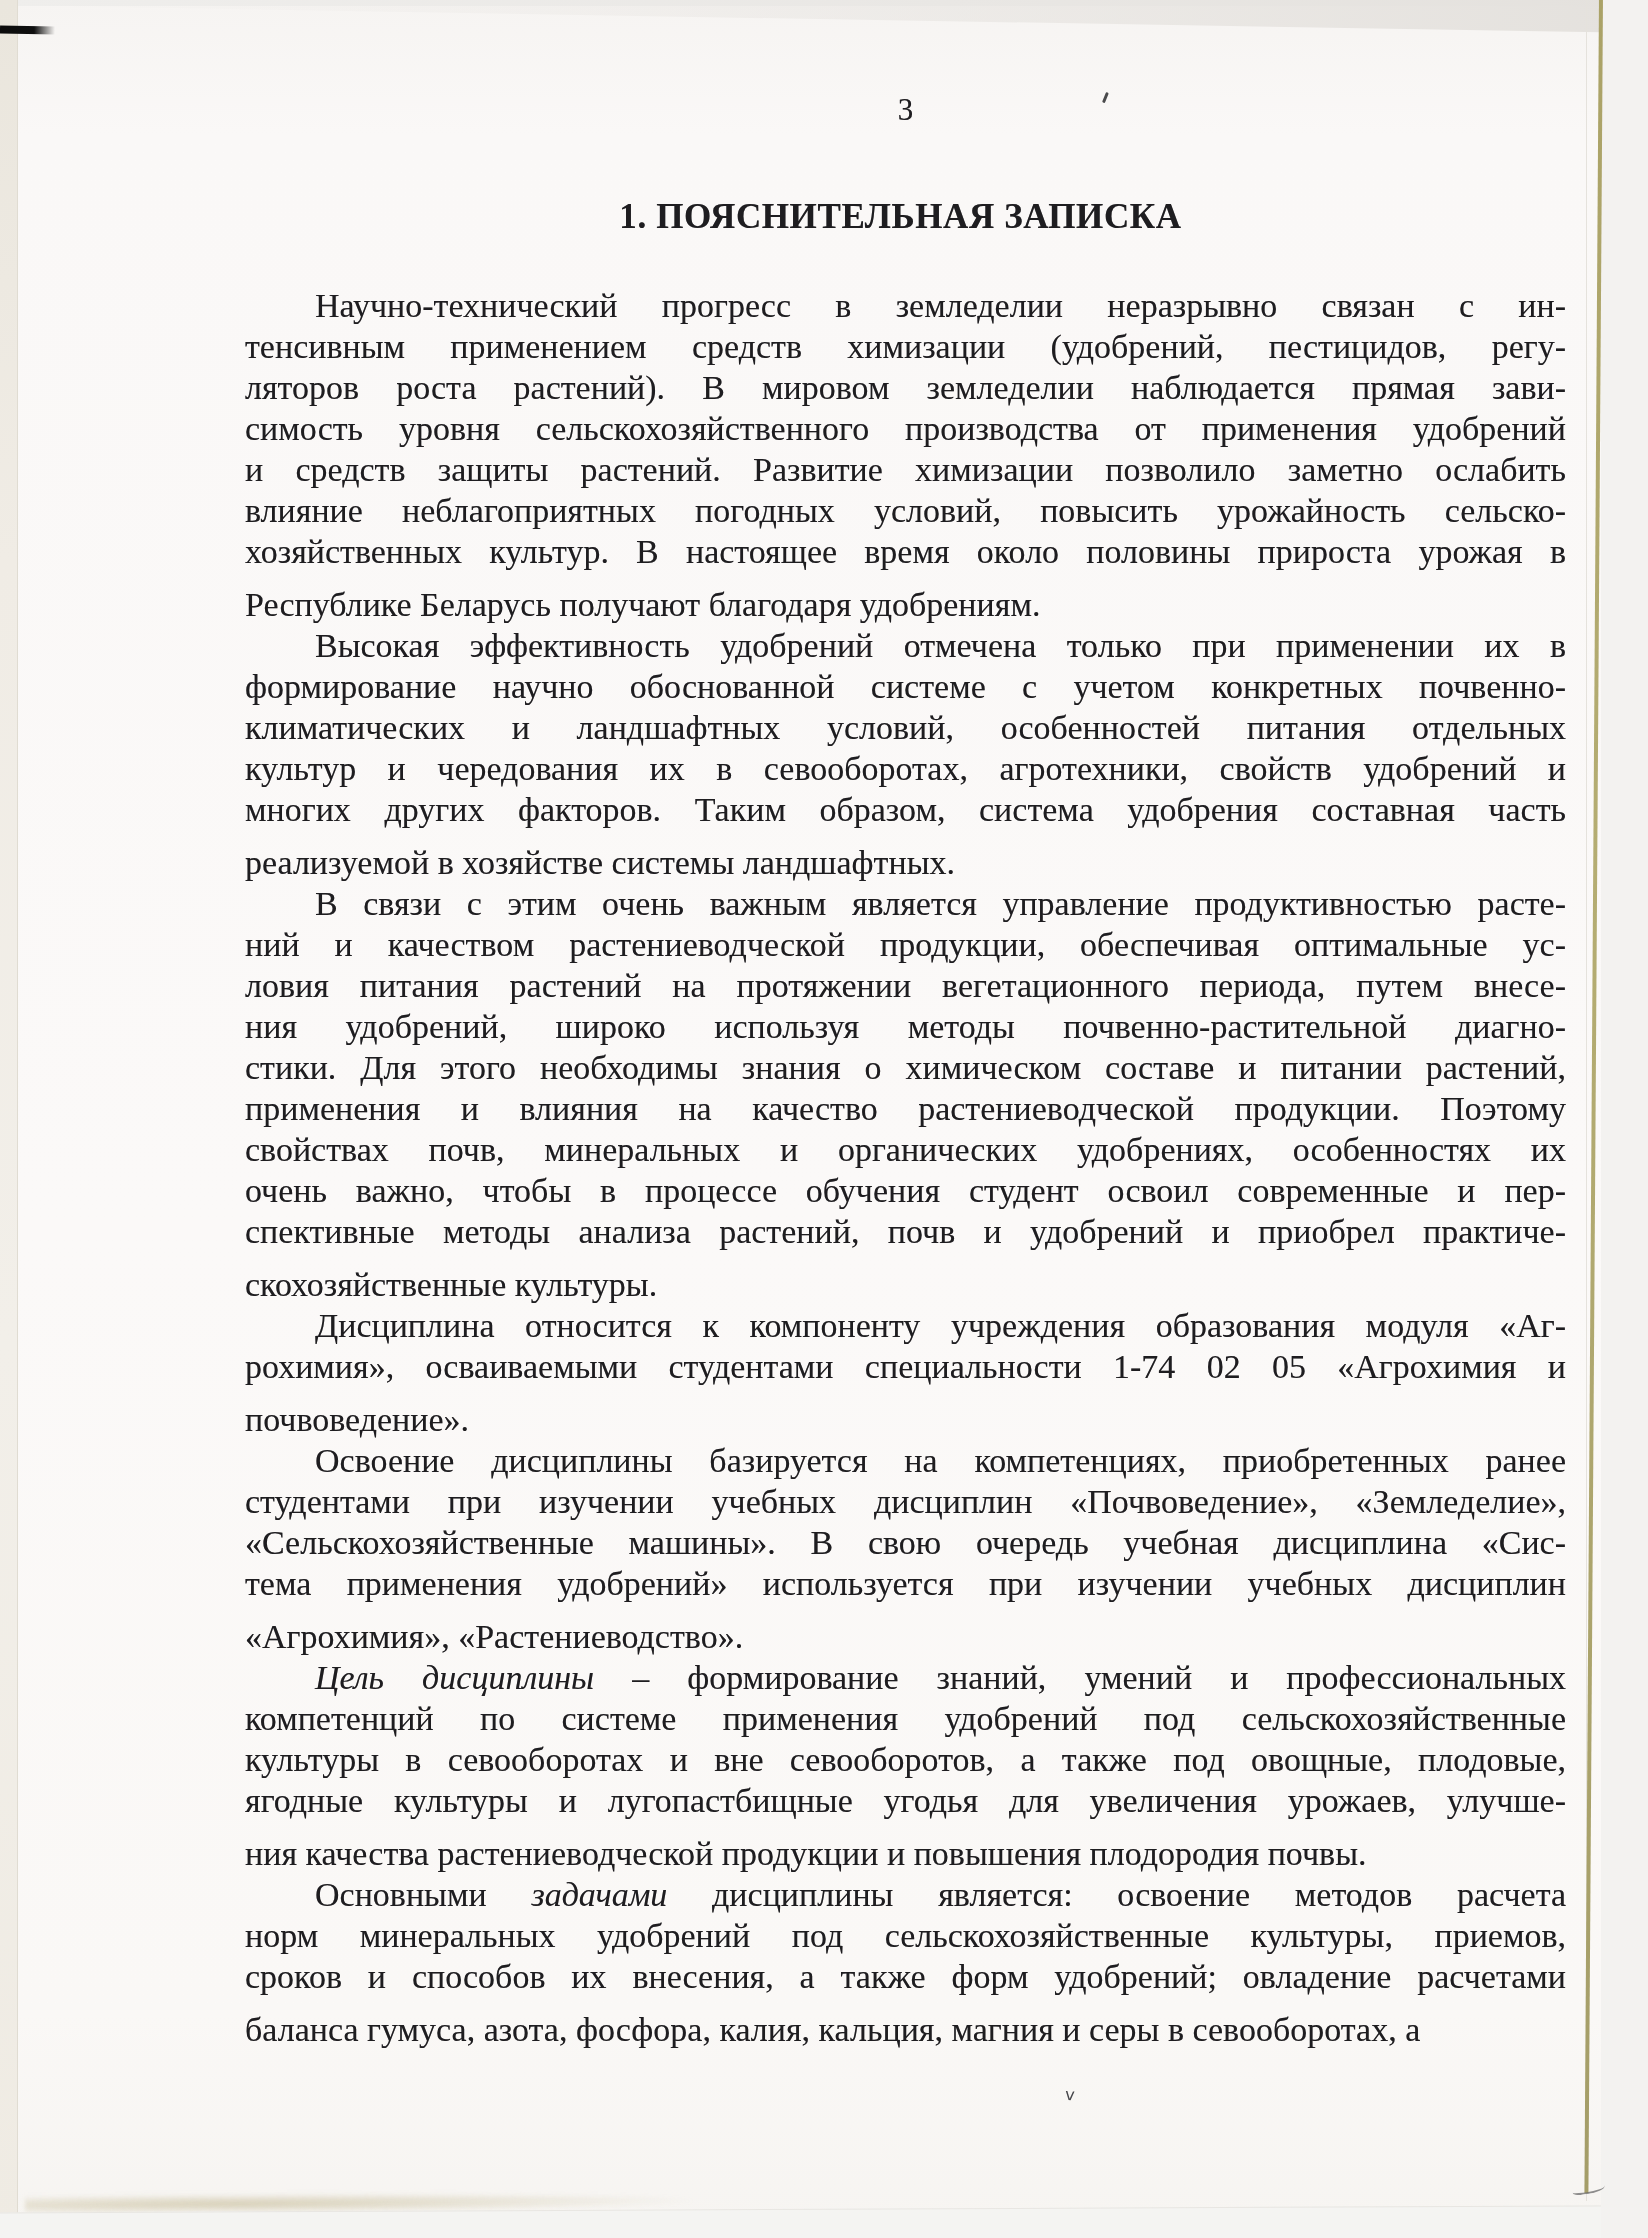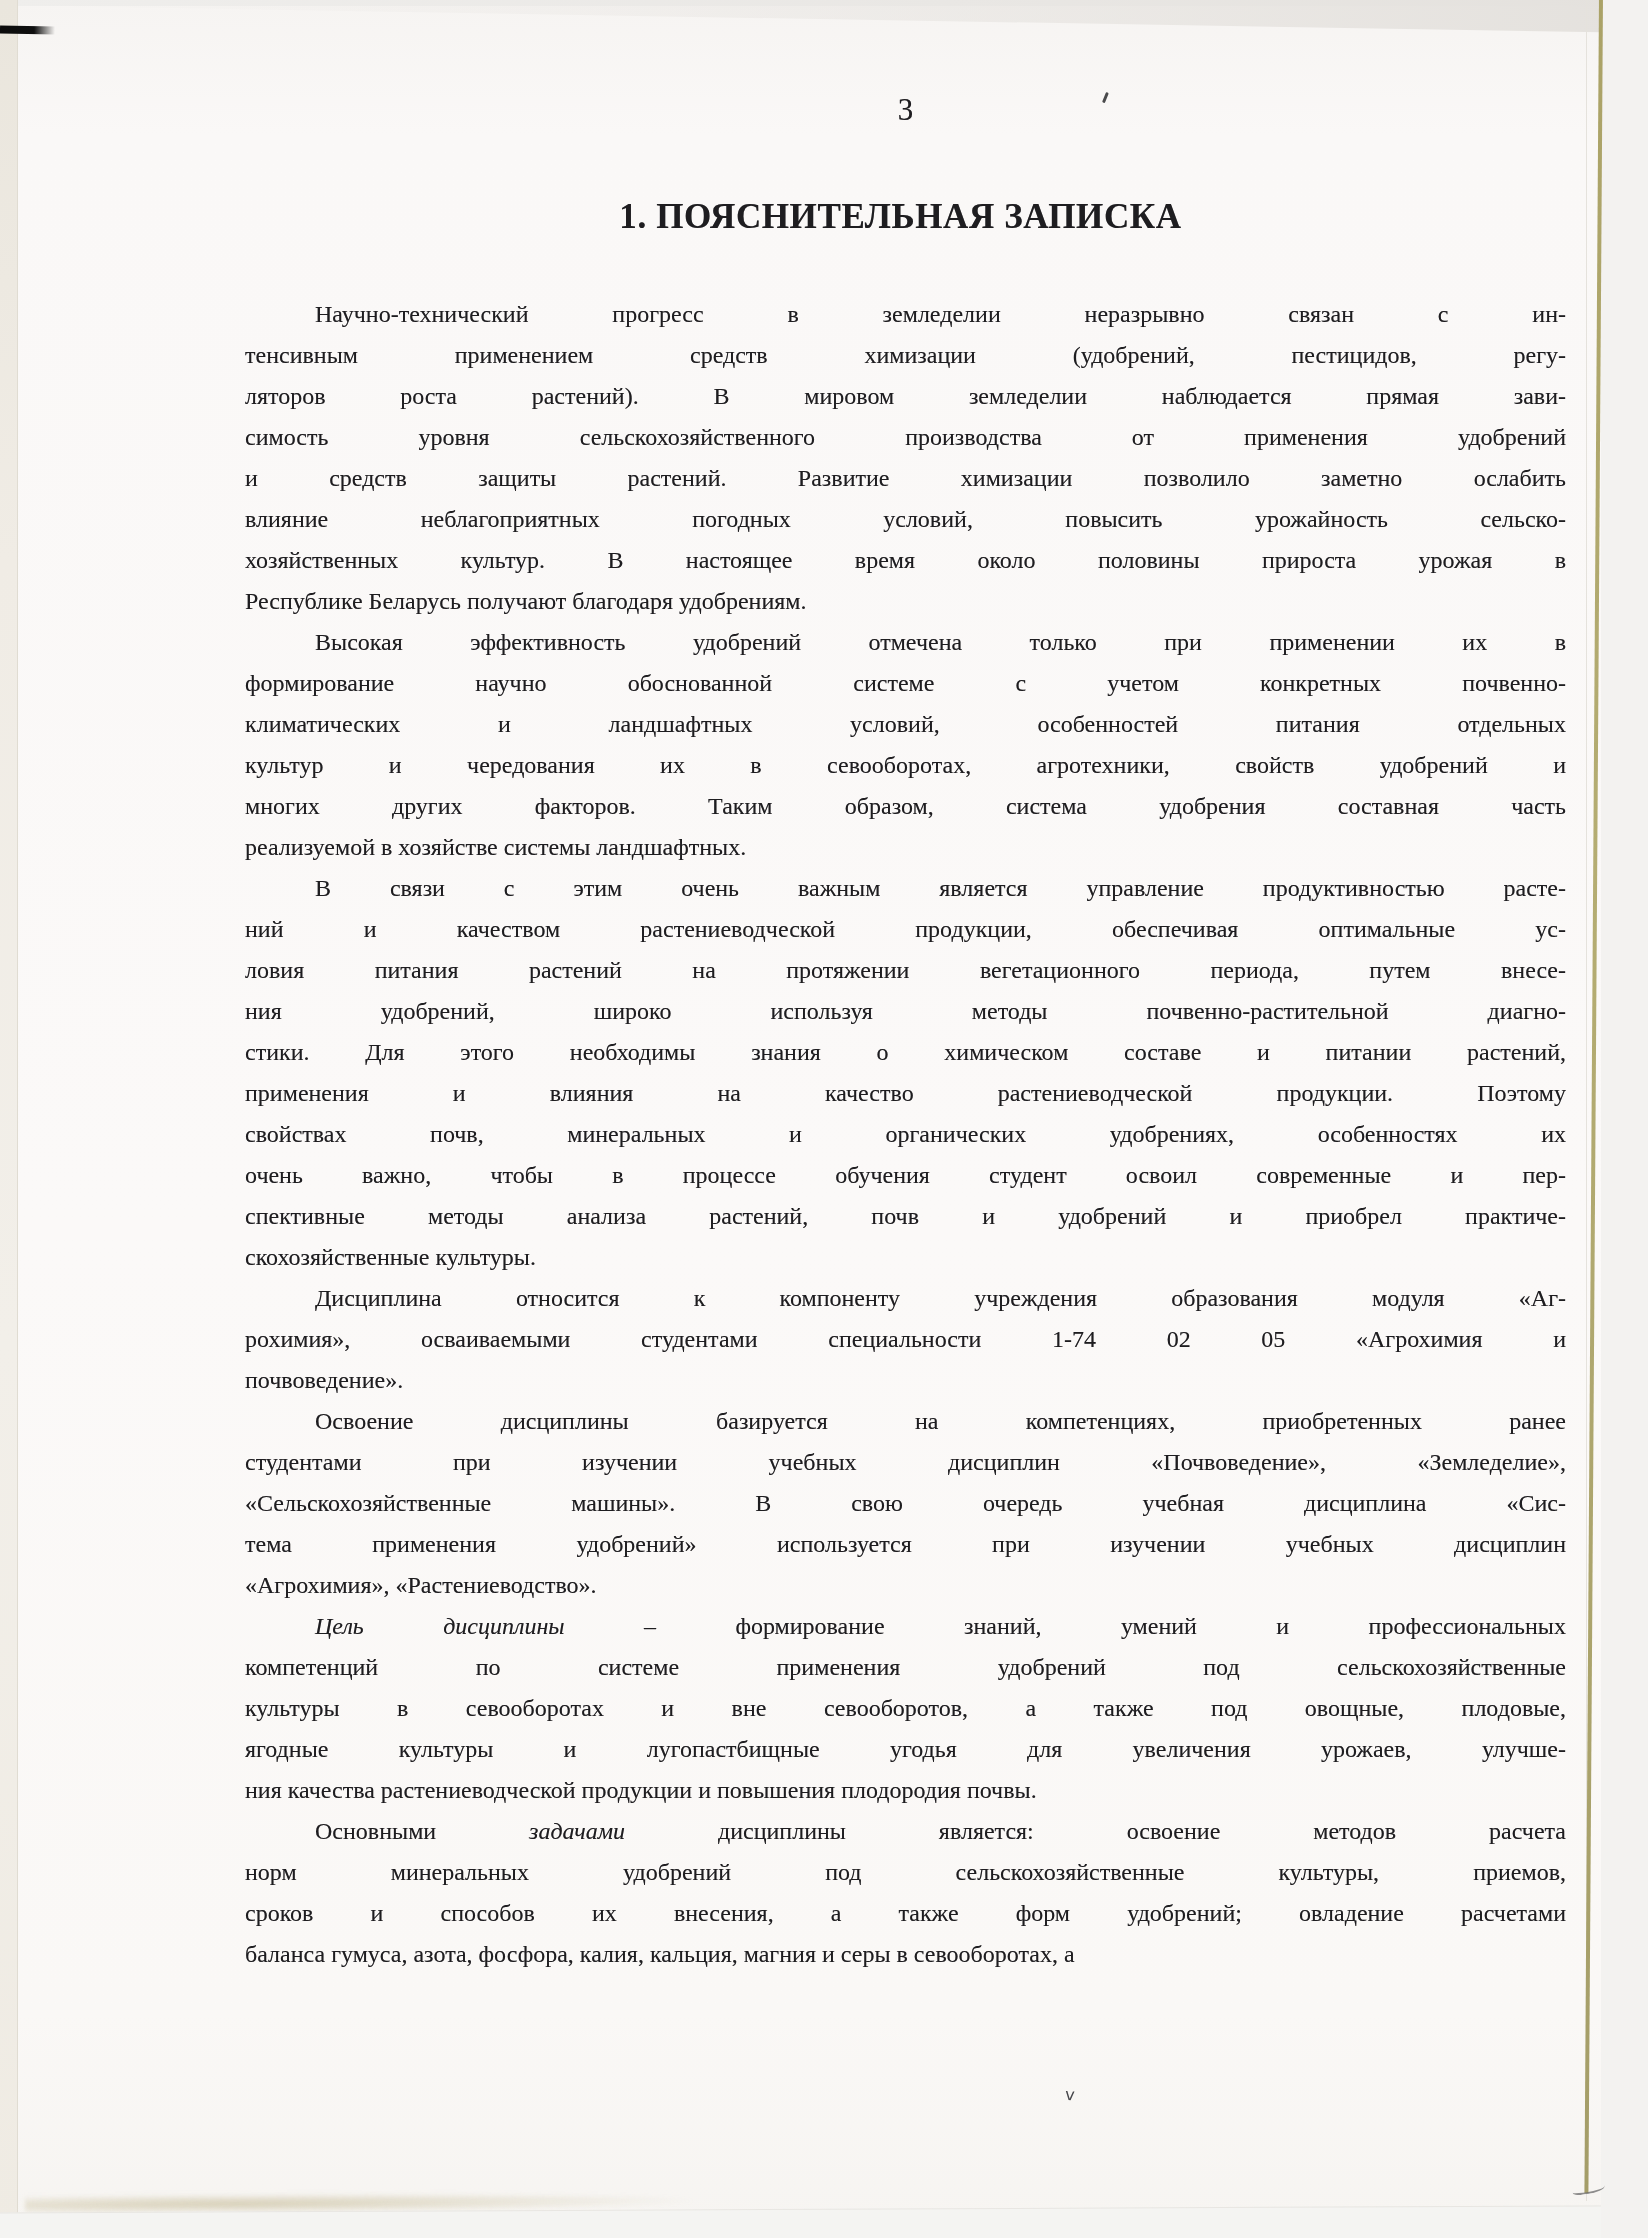--- a/index.html
+++ b/index.html
@@ -87,32 +87,32 @@
     text-align: center; font-size: 31px; line-height: 44px;
     text-shadow: 0 0 0.6px rgba(30,29,32,.45);
   }
   .doctitle {
     position: absolute; left: 240px; width: 1321px; top: 196px;
     text-align: center; font-weight: bold; font-size: 35px; line-height: 42px;
     letter-spacing: 0.6px;
     text-shadow: 0 0 0.6px rgba(30,29,32,.5);
   }
   .textblock {
-    position: absolute; left: 245px; width: 1321px; top: 294px;
-    font-size: 24px; line-height: 41px;
+    position: absolute; left: 245px; width: 1321px; top: 285px;
+    font-size: 34px; line-height: 41px;
     text-shadow: 0 0 0.6px rgba(30,29,32,.42);
   }
   .line {
     text-align: justify;
     text-align-last: justify;
     white-space: normal;
     height: 41px; overflow: visible;
   }
   .line.indent { text-indent: 70px; }
-  .line.last { text-align-last: left; }
+  .line.last { text-align-last: left; margin-top: 12px; }
   .bi { font-weight: normal; font-style: italic; }
 </style>
 </head>
 <body>
 
 <div class="paper"></div>
 <div class="scanedge-topline"></div>
 <div class="scanedge-top"></div>
 <div class="scanedge-left"></div>
 <div class="tick-topleft"></div>

